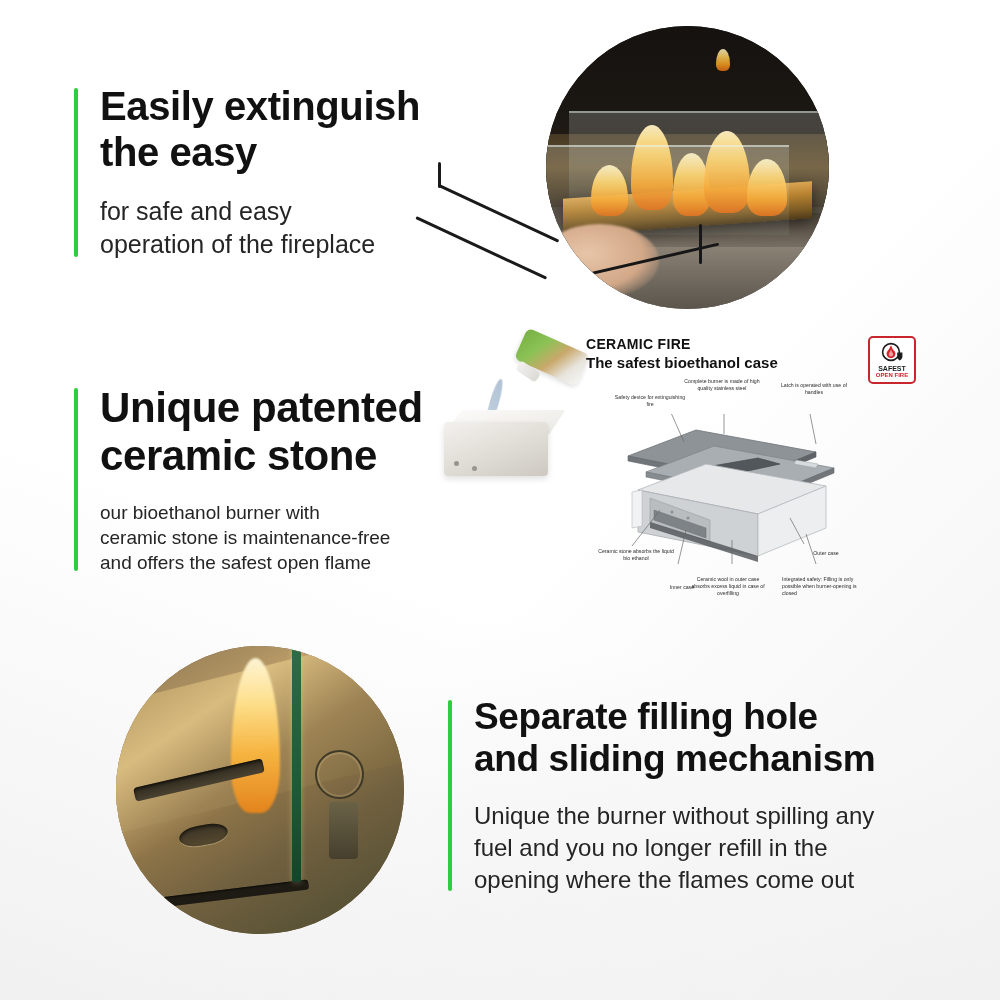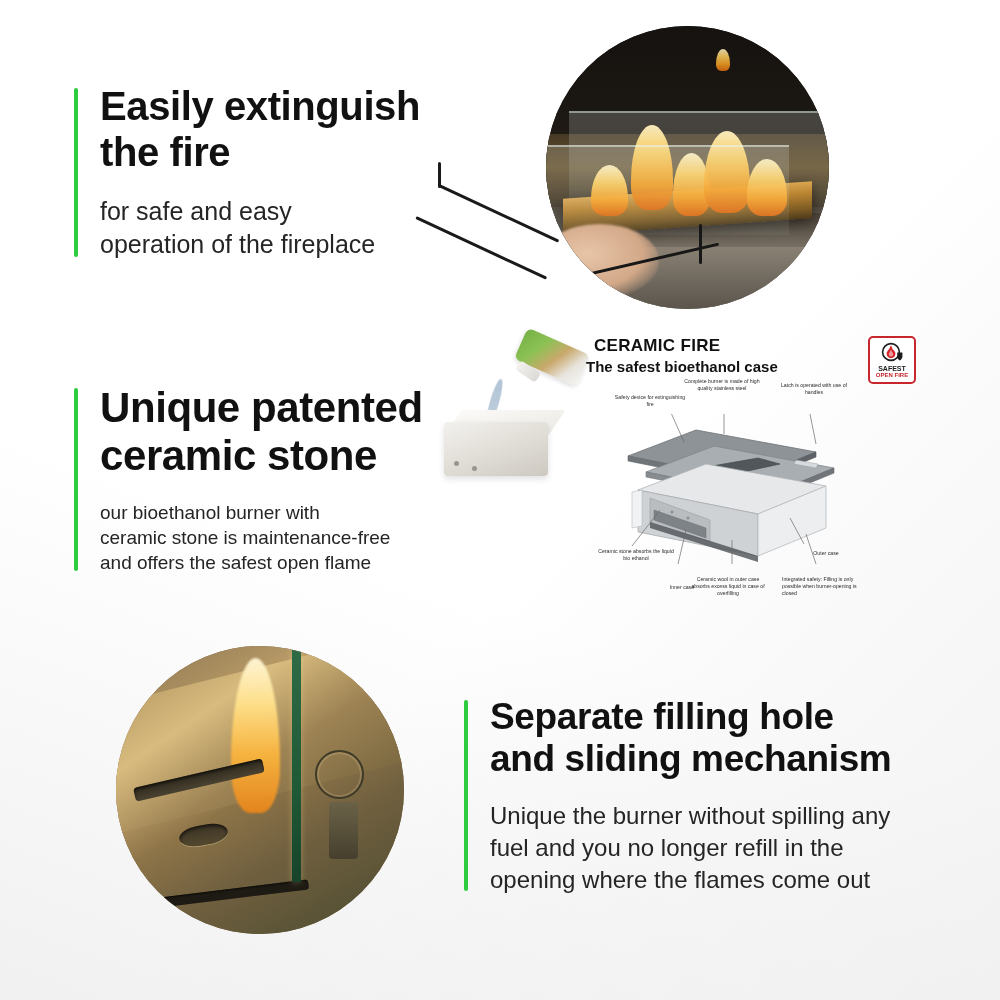--- a/index.html
+++ b/index.html
@@ -37,21 +37,21 @@
   }
 
   #block1 { left:74px; top:84px; width:420px; }
   #block1 .head { font-size:40px; }
   #block1 .sub  { font-size:25px; }
 
   #block2 { left:74px; top:384px; width:470px; }
   #block2 .head { font-size:42px; }
   #block2 .sub  { font-size:19px; }
 
-  #block3 { left:464px; top:696px; width:500px; }
+  #block3 { left:448px; top:696px; width:500px; }
   #block3 .head { font-size:37px; }
   #block3 .sub  { font-size:24px; }
 
   
   .photo-circle {
     position:absolute; border-radius:50%; overflow:hidden;
   }
 
   
   #photo-fire { left:546px; top:26px; width:283px; height:283px;
@@ -147,21 +147,21 @@
     transform:rotate(34deg);
   }
   #stone-photo .pour {
     position:absolute; left:58px; top:40px; width:9px; height:48px;
     background:linear-gradient(180deg, rgba(150,175,200,.75), rgba(120,150,180,.45));
     border-radius:50% 50% 45% 45%; transform:rotate(16deg); filter:blur(.4px);
   }
 
   
   #diagram { position:absolute; left:586px; top:336px; width:330px; height:280px; }
-  #diagram .dh1 { font-size:17px; font-weight:700; color:#111; letter-spacing:.3px;margin-left:8px; }
+  #diagram .dh1 { font-size:14px; font-weight:700; color:#111; letter-spacing:.3px; }
   #diagram .dh2 { font-size:15px; font-weight:700; color:#111; margin-top:2px; }
 
   #badge {
     position:absolute; right:0; top:0; width:48px; height:48px;
     border:2px solid #c8262c; border-radius:5px; background:#fff;
     display:flex; flex-direction:column; align-items:center; justify-content:center;
   }
   #badge .bflame { width:26px; height:22px; position:relative; }
   #badge .btxt1 { font-size:7px; font-weight:700; color:#1c1c1c; line-height:1; margin-top:1px; }
   #badge .btxt2 { font-size:6px; font-weight:700; color:#c8262c; line-height:1.1; }
@@ -174,21 +174,21 @@
 </style>
 </head>
 <body>
 
 <div id="canvas">
 
   <div class="block" id="block1">
     <div class="accent" style="background:#2ECC3F"></div>
     <div class="head">
       <div>Easily extinguish</div>
-      <div>the fire</div>
+      <div>the easy</div>
     </div>
     <div class="sub">
       <div>for safe and easy</div>
       <div>operation of the fireplace</div>
     </div>
   </div>
 
   <div id="rods">
     <div class="bar" style="left:8px; top:2px; width:3px; height:26px;"></div>
     <div class="bar" style="left:9px; top:24px; width:132px; height:3px; transform:rotate(25deg); transform-origin:left center;"></div>

